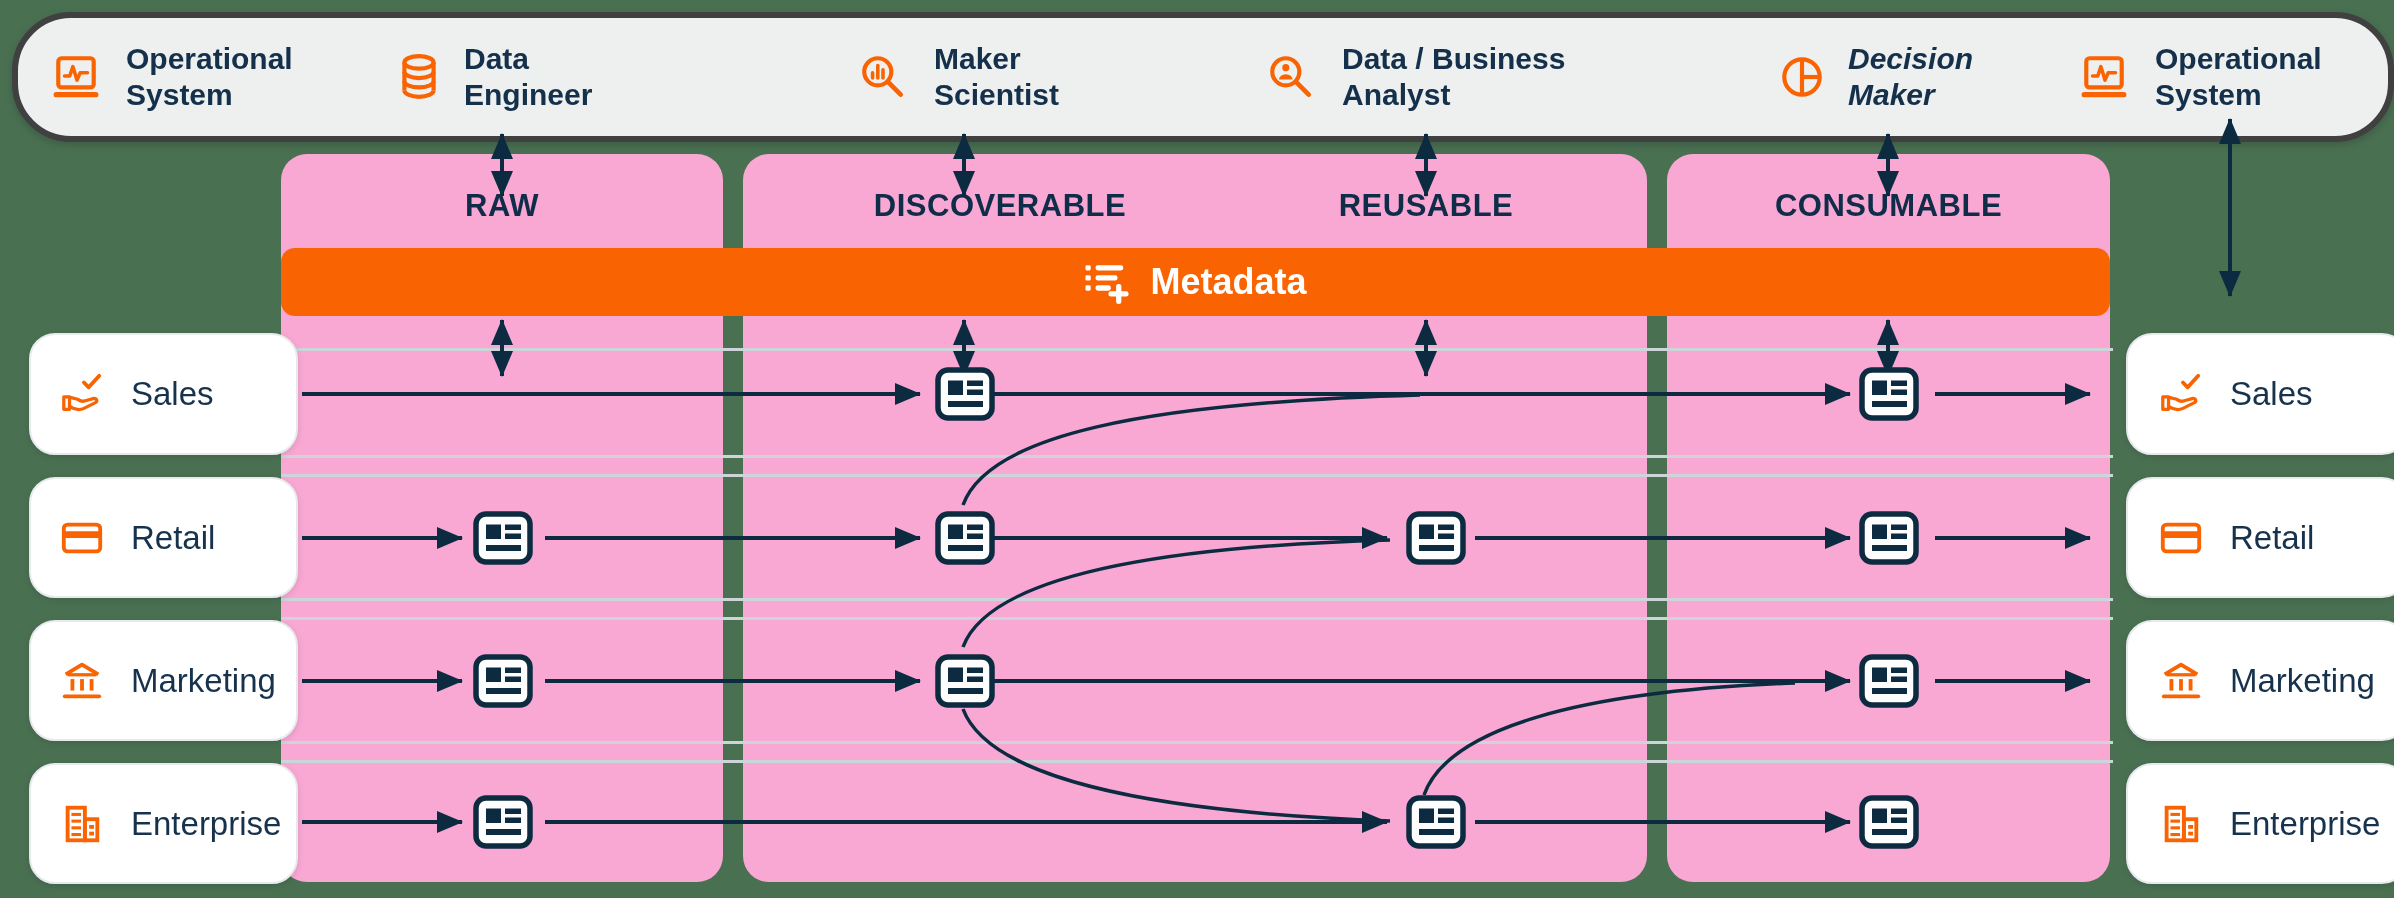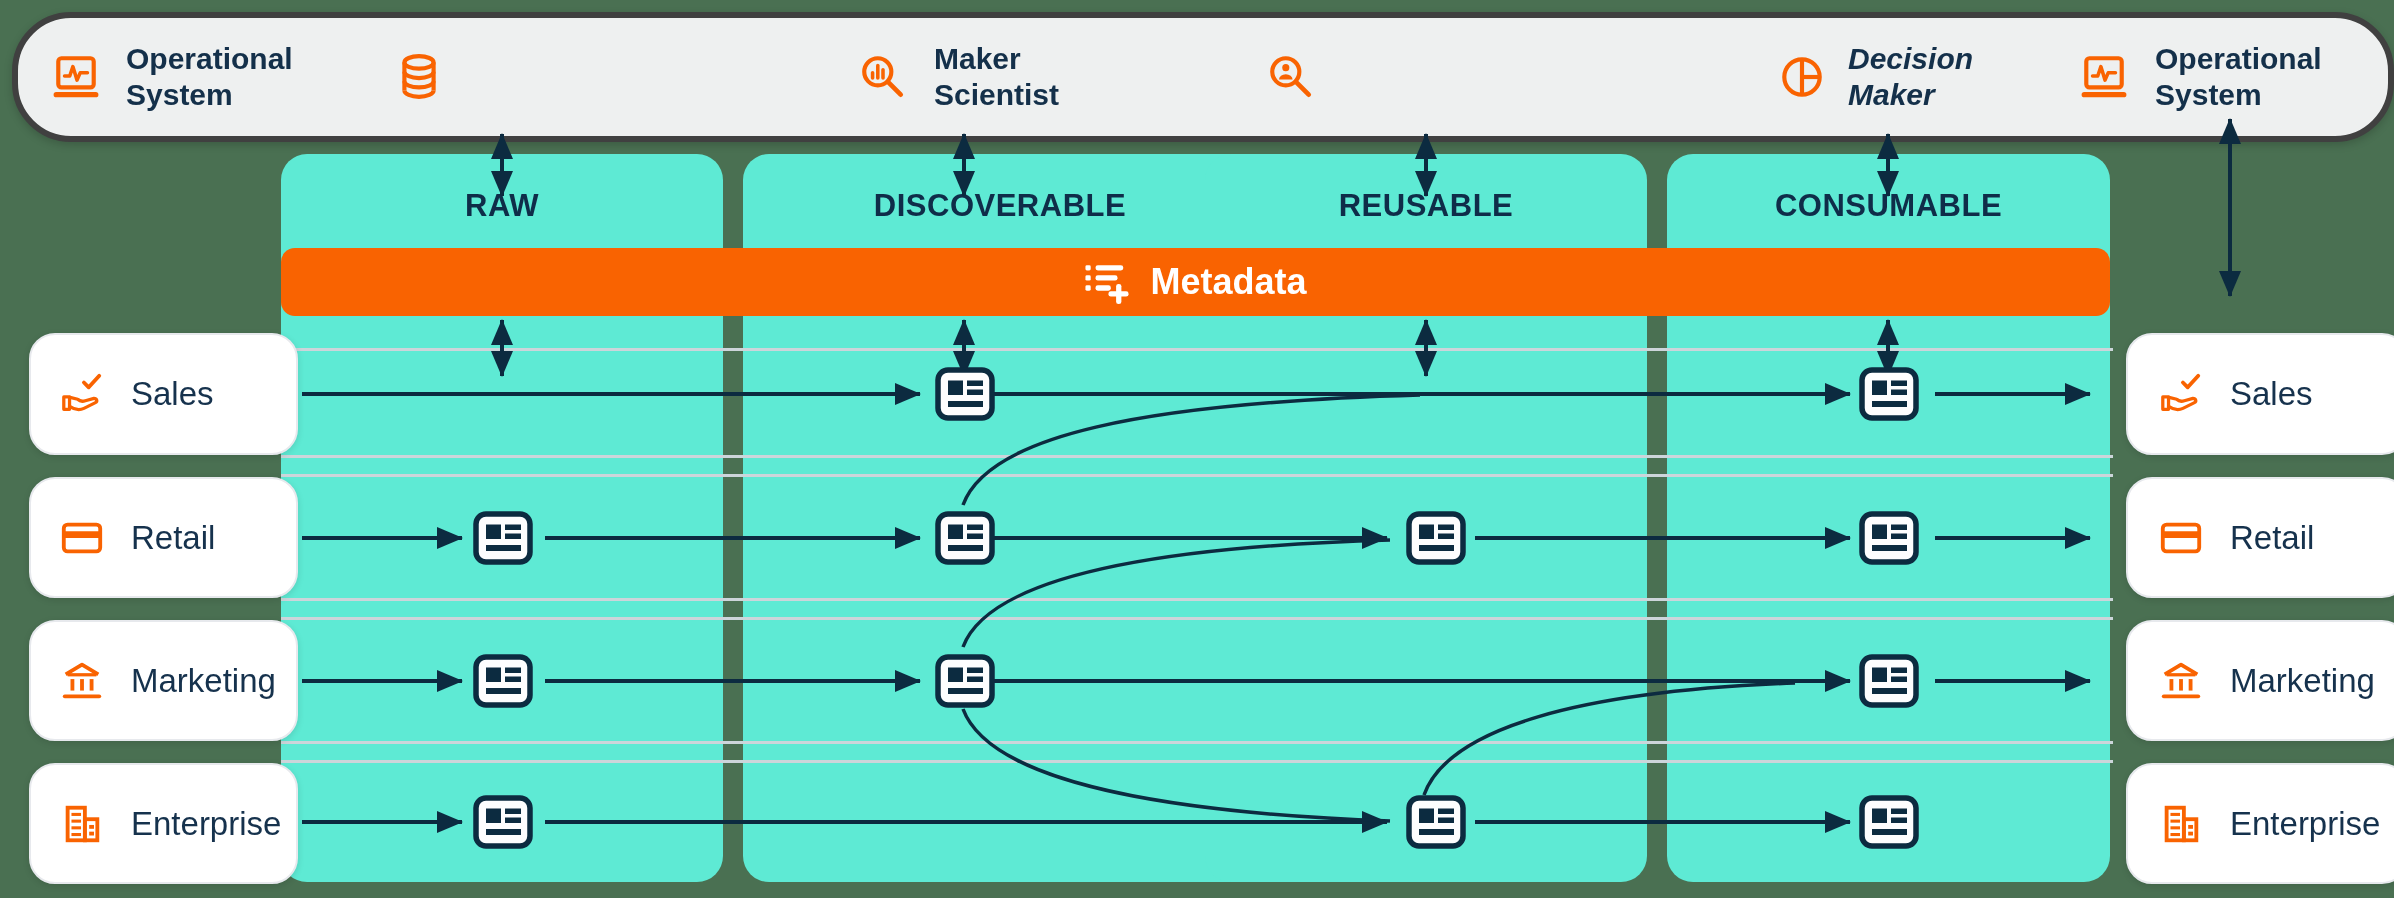--- a/index.html
+++ b/index.html
@@ -18,21 +18,21 @@
     z-index:5;
   }
   .banner-item{position:absolute;top:0;height:118px;display:flex;align-items:center;}
   .banner-item .bicon{flex:0 0 auto;}
   .banner-label{
     position:absolute;top:50%;transform:translateY(-50%);
     font-size:30px;line-height:36px;font-weight:700;color:#14304A;
   }
   
   .stage-col{
-    top:154px;height:728px;background:#5eead4;border-radius:26px;z-index:1;
+    top:154px;height:728px;background:#f9a8d4;border-radius:26px;z-index:1;
   }
   .stage-title{
     position:absolute;top:34px;left:0;width:100%;text-align:center;
     font-size:31px;font-weight:700;letter-spacing:.5px;color:#0F2D49;
   }
   
   .metadata-bar{
     left:281px;top:248px;width:1829px;height:68px;background:#F96301;
     border-radius:14px;z-index:3;
     display:flex;align-items:center;justify-content:center;gap:20px;
@@ -104,40 +104,42 @@
   <div class="banner-item" style="left:376px;">
     <svg class="bicon" width="50" height="50" viewBox="0 0 48 48">
       <ellipse cx="24" cy="10" rx="14" ry="6" fill="none" stroke="#F96301" stroke-width="4"></ellipse>
       <path d="M10,10 V37" fill="none" stroke="#F96301" stroke-width="4"></path>
       <path d="M38,10 V37" fill="none" stroke="#F96301" stroke-width="4"></path>
       <path d="M10,19 c0,3.3 6.3,6 14,6 s14,-2.7 14,-6" fill="none" stroke="#F96301" stroke-width="4"></path>
       <path d="M10,28 c0,3.3 6.3,6 14,6 s14,-2.7 14,-6" fill="none" stroke="#F96301" stroke-width="4"></path>
       <path d="M10,37 c0,3.3 6.3,6 14,6 s14,-2.7 14,-6" fill="none" stroke="#F96301" stroke-width="4"></path>
     </svg>
   </div>
+  <span class="banner-label" style="left:446px;width:150px;">Data Engineer</span>
 
   <div class="banner-item" style="left:840px;">
     <svg class="bicon" width="50" height="50" viewBox="0 0 48 48">
       <circle cx="19" cy="19" r="13" fill="none" stroke="#F96301" stroke-width="4"></circle>
       <line x1="29" y1="29" x2="41" y2="41" stroke="#F96301" stroke-width="4.5" stroke-linecap="round"></line>
       <line x1="14" y1="25" x2="14" y2="20" stroke="#F96301" stroke-width="3.4" stroke-linecap="round"></line>
       <line x1="19" y1="25" x2="19" y2="13" stroke="#F96301" stroke-width="3.4" stroke-linecap="round"></line>
       <line x1="24" y1="25" x2="24" y2="17" stroke="#F96301" stroke-width="3.4" stroke-linecap="round"></line>
     </svg>
   </div>
   <span class="banner-label" style="left:916px;width:160px;">Maker Scientist</span>
 
   <div class="banner-item" style="left:1248px;">
     <svg class="bicon" width="50" height="50" viewBox="0 0 48 48">
       <circle cx="19" cy="19" r="13" fill="none" stroke="#F96301" stroke-width="4"></circle>
       <line x1="29" y1="29" x2="41" y2="41" stroke="#F96301" stroke-width="4.5" stroke-linecap="round"></line>
       <circle cx="19" cy="15" r="3.4" fill="#F96301"></circle>
       <path d="M12.5,26.5 a6.5,5.2 0 0 1 13,0 z" fill="#F96301"></path>
     </svg>
   </div>
+  <span class="banner-label" style="left:1324px;width:250px;">Data / Business Analyst</span>
 
   <div class="banner-item" style="left:1759px;">
     <svg class="bicon" width="50" height="50" viewBox="0 0 48 48">
       <circle cx="24" cy="24" r="17" fill="none" stroke="#F96301" stroke-width="4"></circle>
       <line x1="24" y1="7" x2="24" y2="41" stroke="#F96301" stroke-width="4"></line>
       <line x1="24" y1="24" x2="41" y2="24" stroke="#F96301" stroke-width="4"></line>
     </svg>
   </div>
   <span class="banner-label" style="left:1830px;width:160px;font-style:italic;">Decision Maker</span>
 

